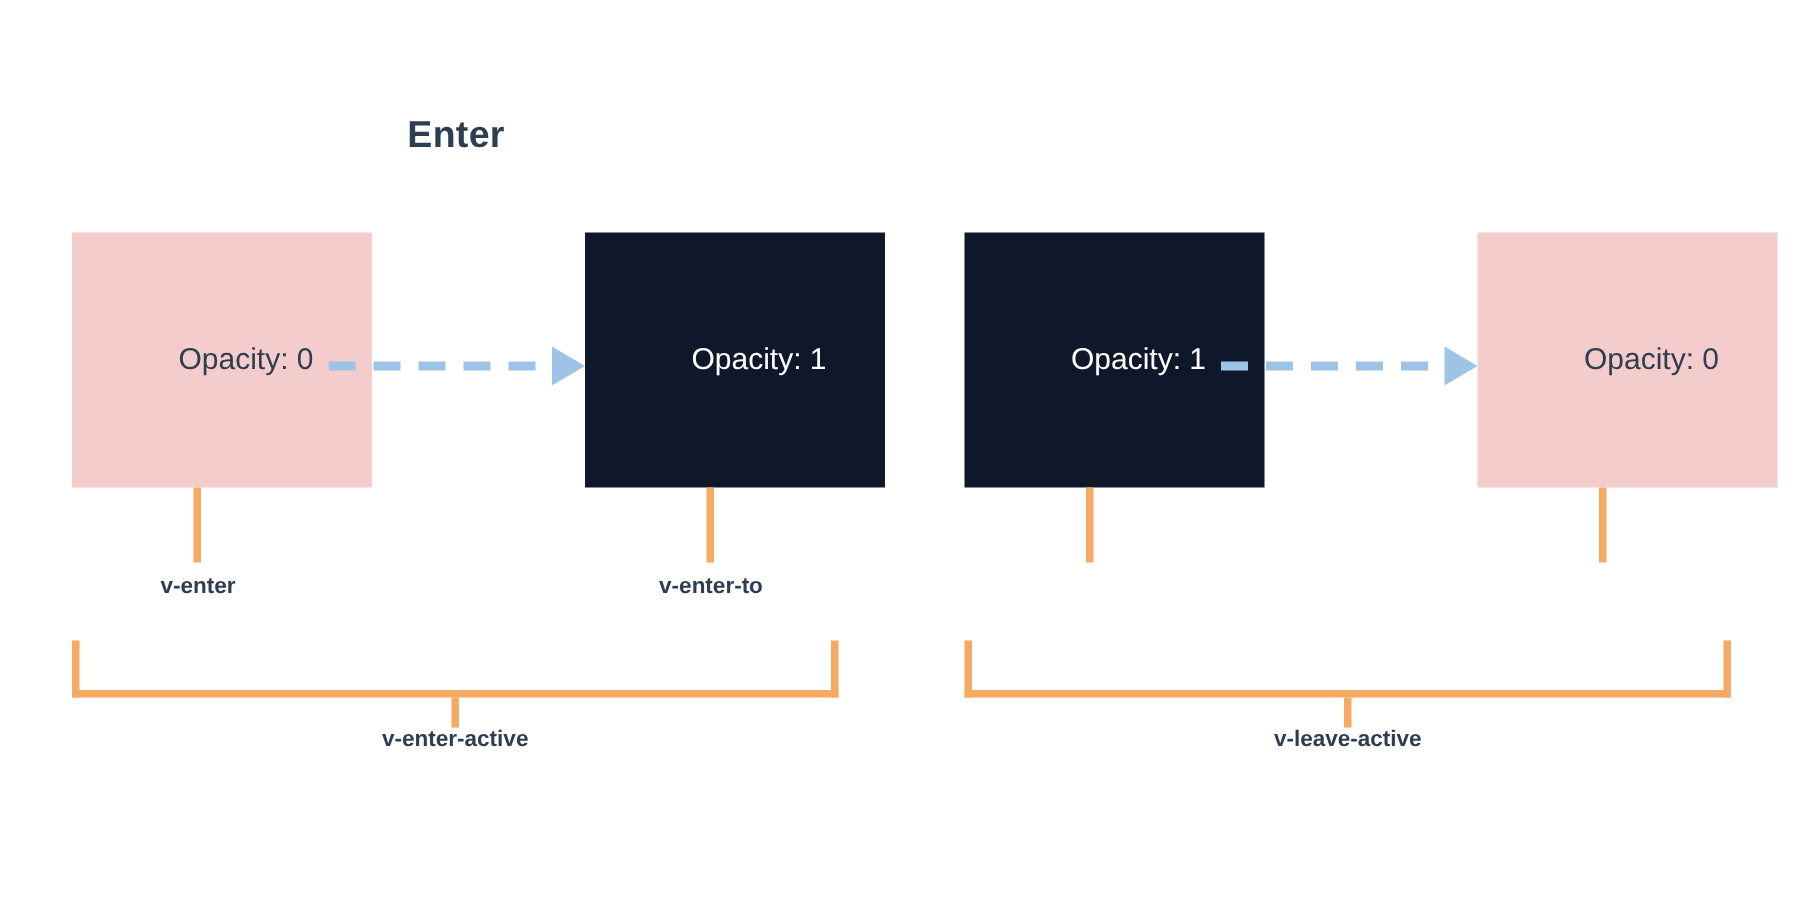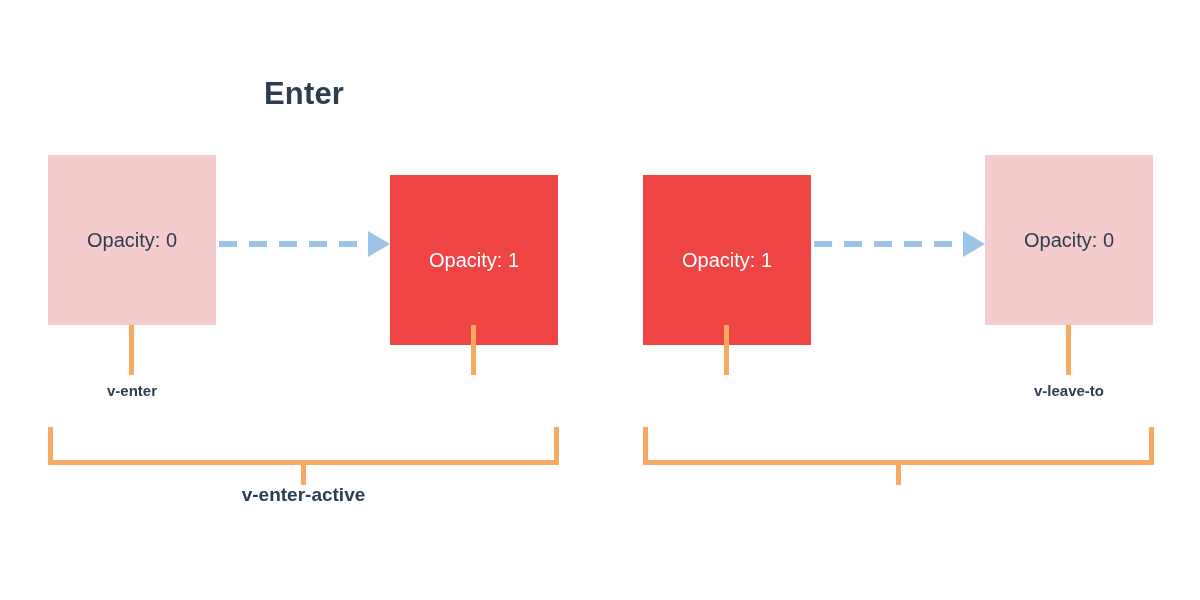--- a/index.html
+++ b/index.html
@@ -26,40 +26,41 @@
   }
   .panel-enter { left: 48px; }
   .panel-leave { left: 643px; }
 
   .panel-title {
     position: absolute;
     top: 76px;
     left: 0;
     width: 512px;
     text-align: center;
-    font-size: 31px;
+    font-size: 25px;
     font-weight: bold;
     color: #2c3e50;
     letter-spacing: 0.2px;
   }
 
   .state-box {
     position: absolute;
     top: 155px;
     width: 168px;
     height: 170px;
     display: flex;
     align-items: center;
     justify-content: center;
+    padding-left: 32px;
   }
   .state-box.from { left: 0px; }
   .state-box.to   { left: 342px; }
 
   .box-fill-light { background: #f5cccc; }
-  .box-fill-solid { background: #ef4444; margin-top: 20px; }
+  .box-fill-solid { background: #0f172a; }
 
   .box-label {
     font-size: 20px;
     line-height: 1;
   }
   .label-dark  { color: #2c3e50; }
   .label-light { color: #ffffff; }
 
   
   .arrow {
@@ -145,21 +146,21 @@
     width: 5px;
     height: 20px;
     background: #f5a962;
   }
   .bracket-label {
     position: absolute;
     top: 484px;
     left: 0;
     width: 511px;
     text-align: center;
-    font-size: 19px;
+    font-size: 15px;
     font-weight: bold;
     color: #2c3e50;
   }
 </style>
 </head>
 <body>
 
 <div class="canvas">
 
   <div class="panel panel-enter">
@@ -176,20 +177,21 @@
     </div>
 
     <div class="state-box to box-fill-solid">
       <span class="box-label label-light">Opacity: 1</span>
     </div>
 
     <div class="tick tick-from"></div>
     <div class="state-name state-name-from">v-enter</div>
 
     <div class="tick tick-to"></div>
+    <div class="state-name state-name-to">v-enter-to</div>
 
     <div class="bracket">
       <div class="bracket-arm bracket-arm-left"></div>
       <div class="bracket-arm bracket-arm-right"></div>
       <div class="bracket-bar"></div>
     </div>
     <div class="bracket-stem"></div>
     <div class="bracket-label">v-enter-active</div>
   </div>
 
@@ -205,23 +207,23 @@
       <div class="arrow-head"></div>
     </div>
 
     <div class="state-box to box-fill-light">
       <span class="box-label label-dark">Opacity: 0</span>
     </div>
 
     <div class="tick tick-from"></div>
 
     <div class="tick tick-to"></div>
-    <div class="state-name state-name-to">v-leave-to</div>
 
     <div class="bracket">
       <div class="bracket-arm bracket-arm-left"></div>
       <div class="bracket-arm bracket-arm-right"></div>
       <div class="bracket-bar"></div>
     </div>
     <div class="bracket-stem"></div>
+    <div class="bracket-label">v-leave-active</div>
   </div>
 
 </div>
 
 </body></html>

